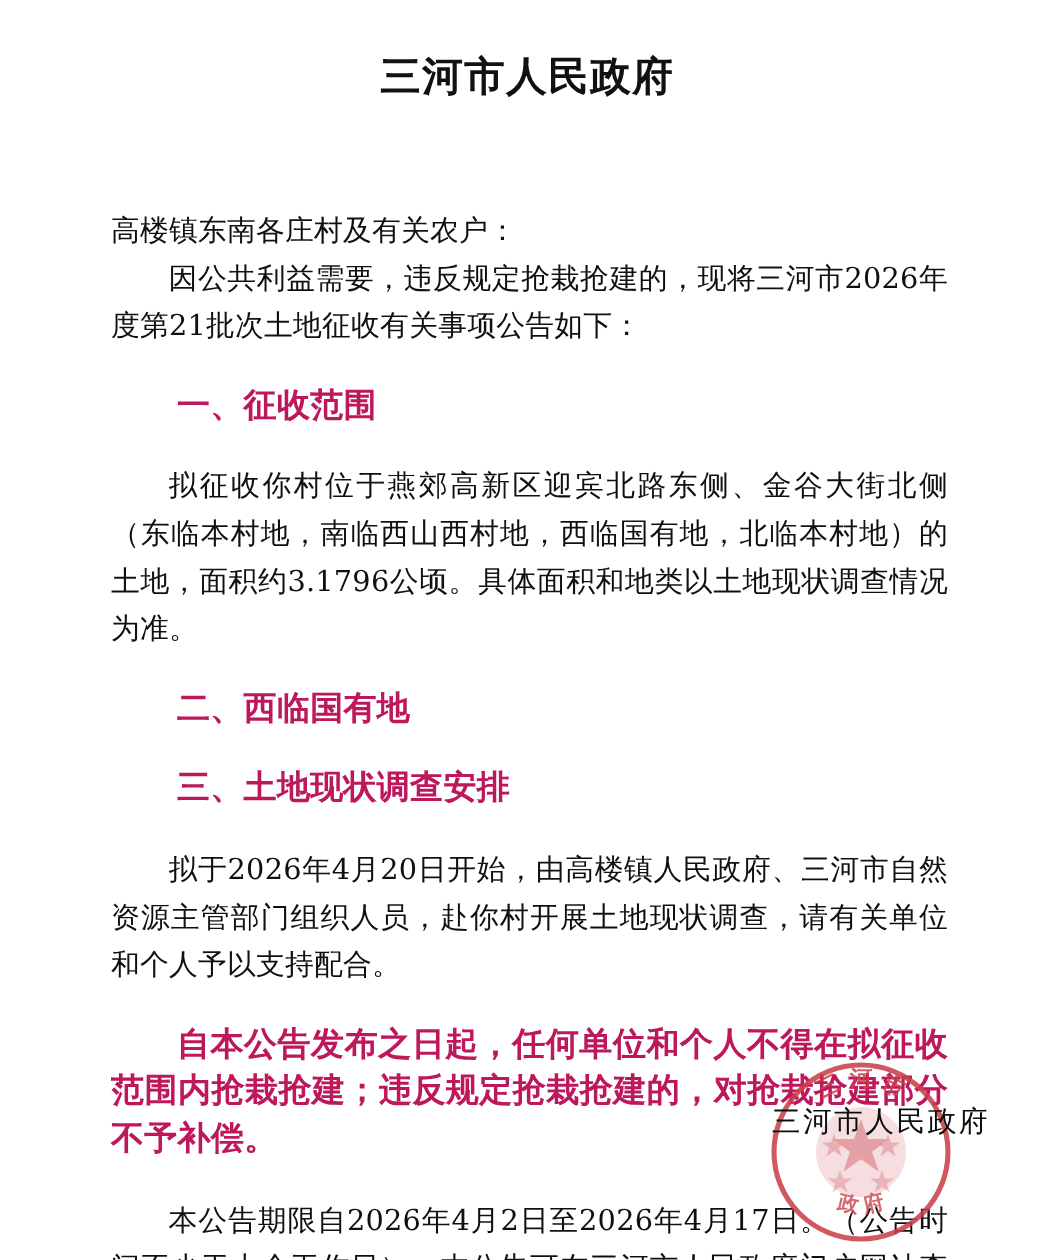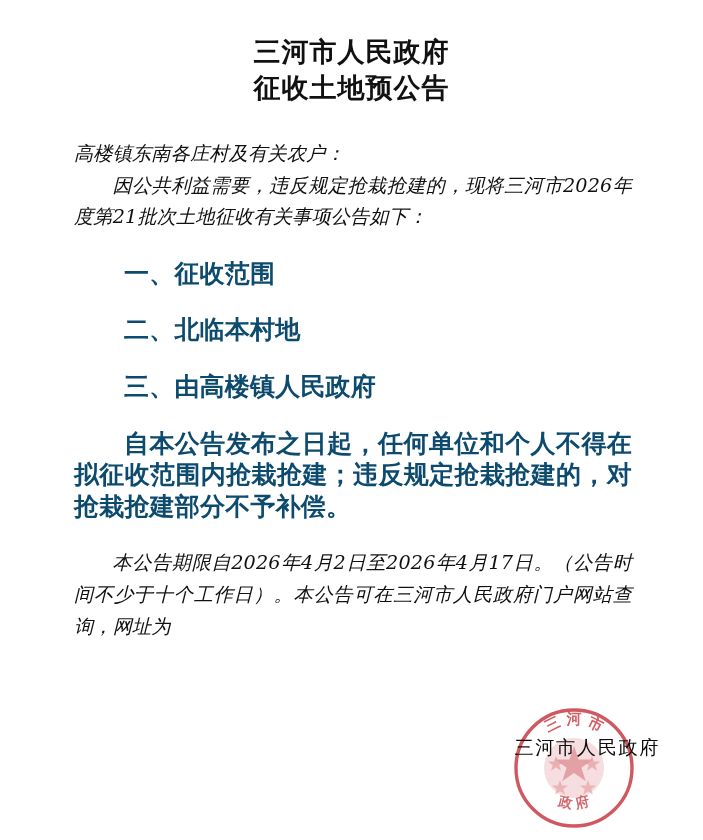--- a/index.html
+++ b/index.html
@@ -50,34 +50,33 @@
 
   p.para {
     margin: 0 0 0 0;
     font-family: "DejaVu Serif", "Liberation Serif", serif;
     font-size: 19.2px;
     line-height: 31.6px;
     text-align: justify;
     text-justify: inter-character;
     letter-spacing: 0.15px;
     color: #101010;
-    font-style: italic;
   }
   p.indent { text-indent: 2em; }
   p.flush  { text-indent: 0; }
 
   
   p.bold-head,
   p.bold-para {
     font-family: "DejaVu Sans", "Liberation Sans", sans-serif;
     font-weight: 700;
-    font-size: 25px;
+    font-size: 22px;
     line-height: 31.6px;
     letter-spacing: 0.2px;
-    color: #0c4a6e;
+    color: #be185d;
   }
   p.bold-head { text-indent: 2em; }
   p.bold-para { text-indent: 2em; text-align: justify; }
 
   
   .sign-block {
     position: absolute;
     left: 455px;
     top: 732px;
     width: 205px;
@@ -105,34 +104,35 @@
   }
   .seal svg { display: block; width: 132px; height: 132px; }
 </style>
 </head>
 <body>
 
 <div id="page">
 
   <div class="doc-title">
     <span class="tline">三河市人民政府</span>
-    <span class="tline">征收土地预公告</span>
   </div>
 
   <div class="body-block">
 
     <p class="para flush">高楼镇东南各庄村及有关农户：</p>
 
     <p class="para indent">因公共利益需要，违反规定抢栽抢建的，现将三河市2026年度第21批次土地征收有关事项公告如下：</p>
 
     <p class="bold-head">一、征收范围</p>
+    <p class="para indent">拟征收你村位于燕郊高新区迎宾北路东侧、金谷大街北侧（东临本村地，南临西山西村地，西临国有地，北临本村地）的土地，面积约3.1796公顷。具体面积和地类以土地现状调查情况为准。</p>
 
-    <p class="bold-head">二、北临本村地</p>
+    <p class="bold-head">二、西临国有地</p>
 
-    <p class="bold-head">三、由高楼镇人民政府</p>
+    <p class="bold-head">三、土地现状调查安排</p>
+    <p class="para indent">拟于2026年4月20日开始，由高楼镇人民政府、三河市自然资源主管部门组织人员，赴你村开展土地现状调查，请有关单位和个人予以支持配合。</p>
 
     <p class="bold-para">自本公告发布之日起，任何单位和个人不得在拟征收范围内抢栽抢建；违反规定抢栽抢建的，对抢栽抢建部分不予补偿。</p>
 
     <p class="para indent"><span>本公告期限自2026年4月2日至2026年4月17日。（公告时间不少于十个工作日）。本公告可在三河市人民政府门户网站查询，网址为</span></p>
 
   </div>
 
   <div class="seal">
     <svg viewBox="0 0 132 132" xmlns="http://www.w3.org/2000/svg">
       <defs>

